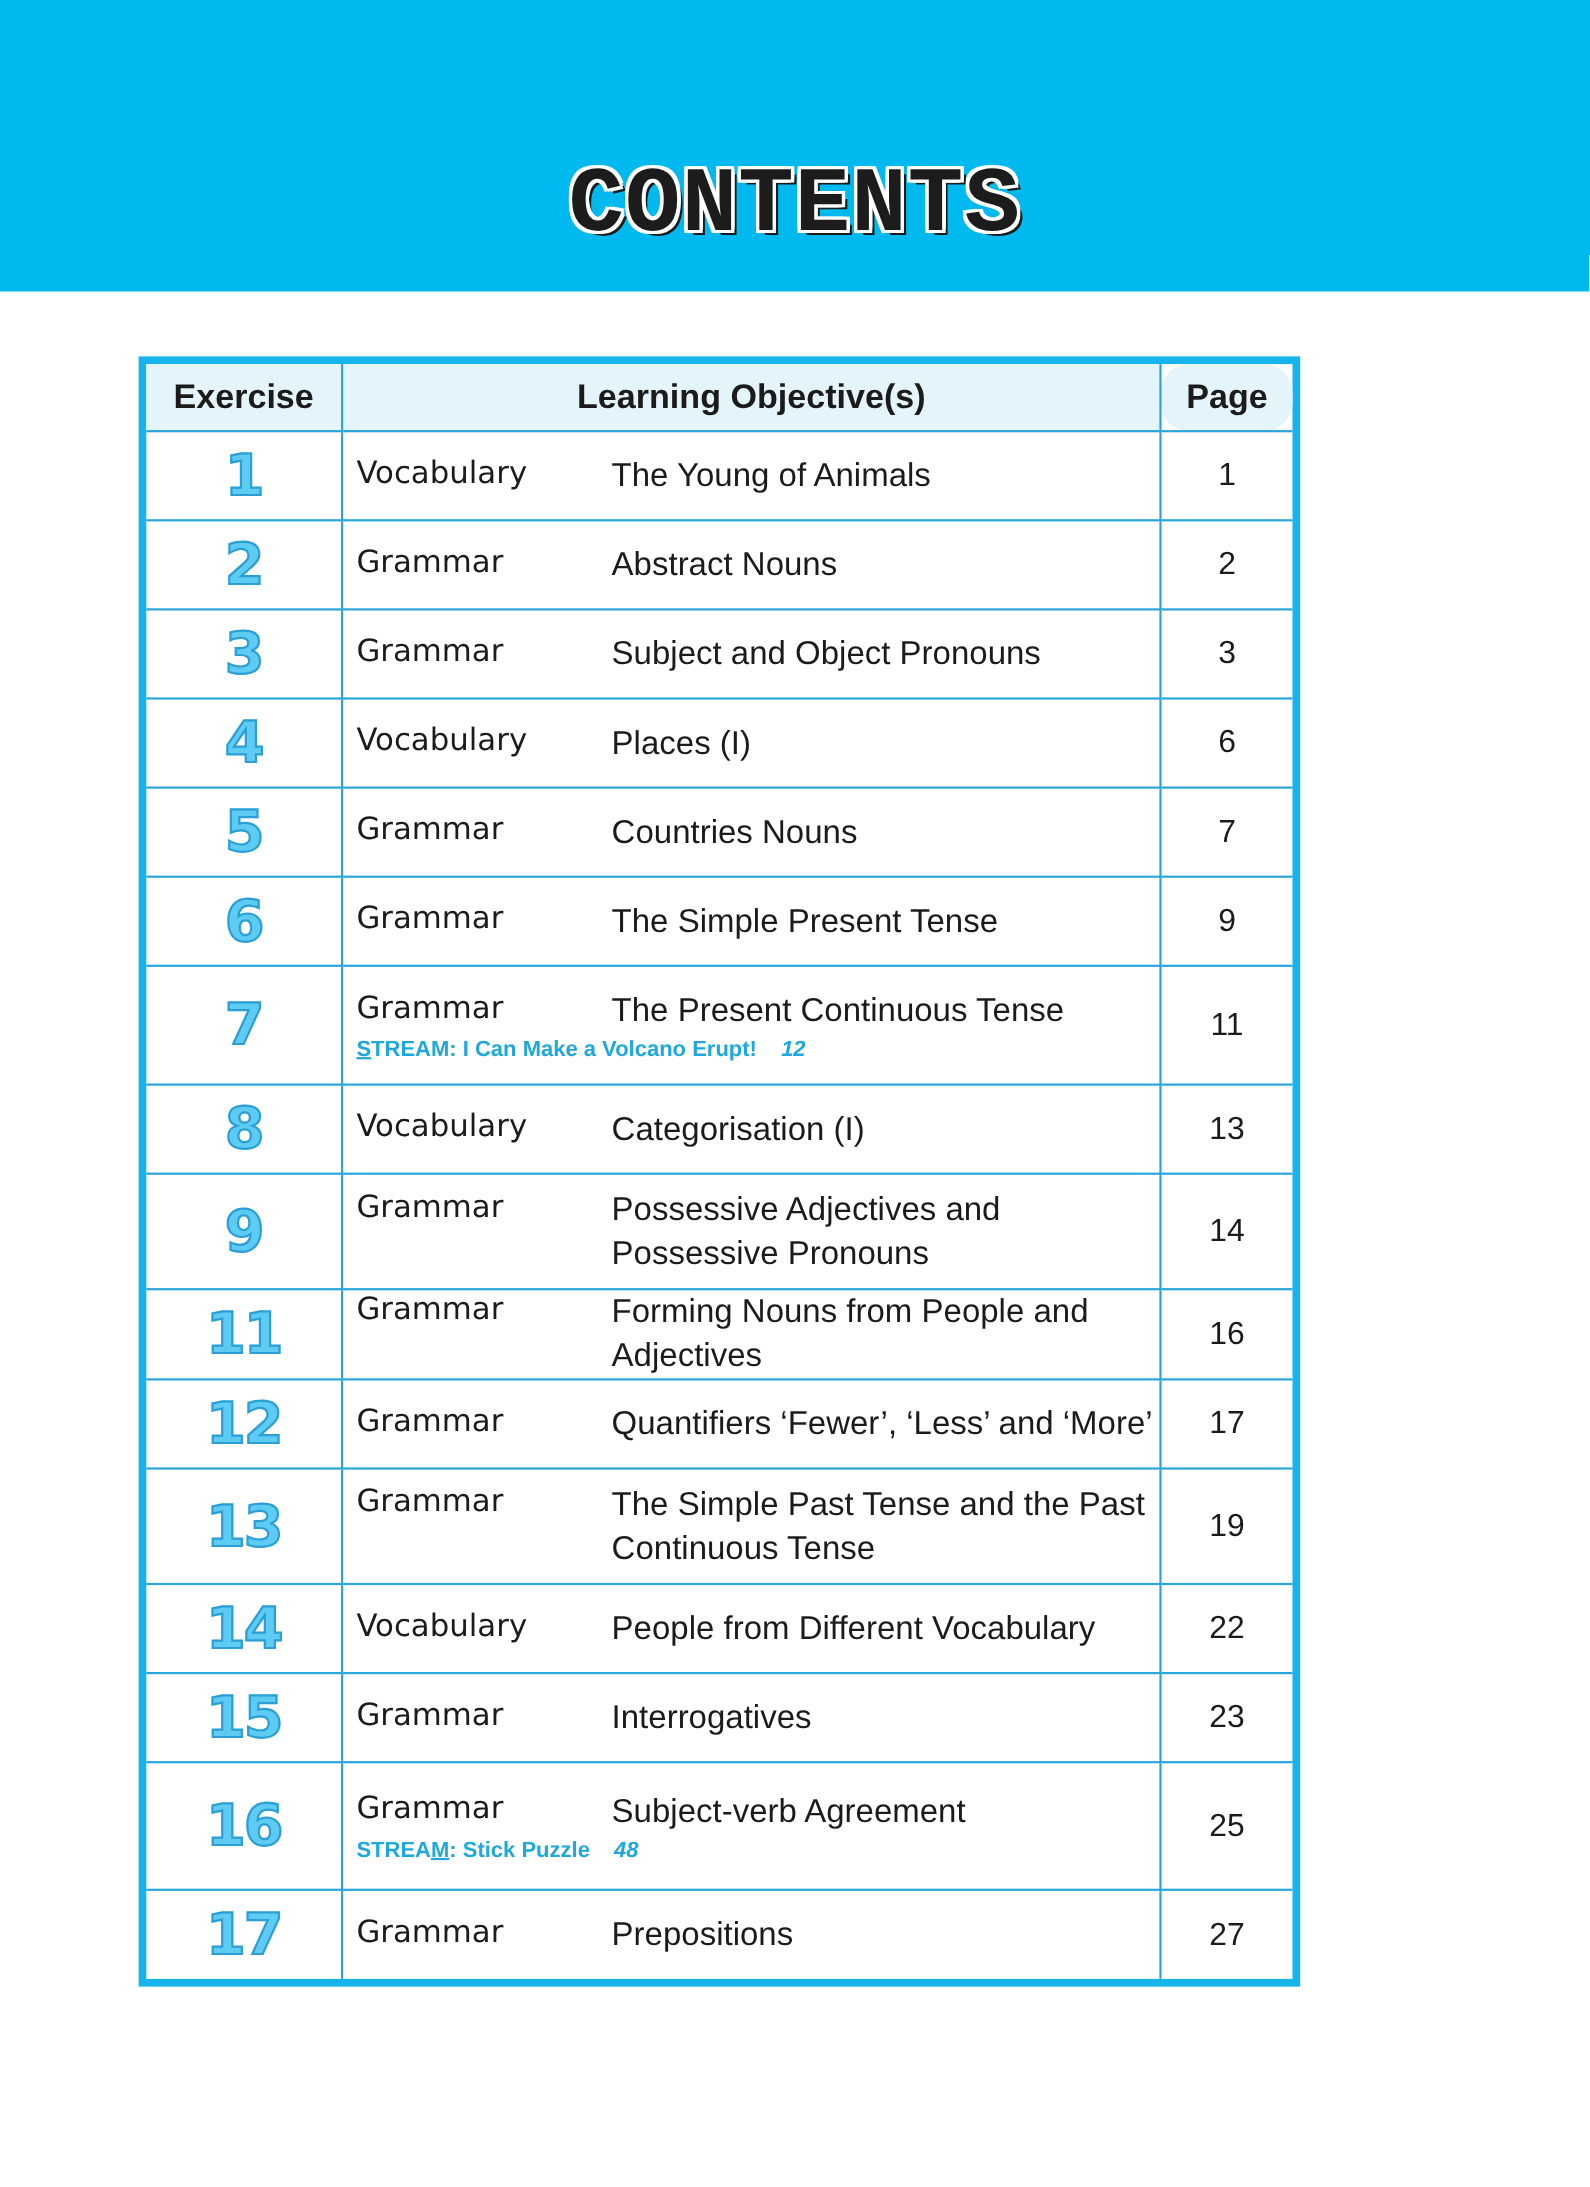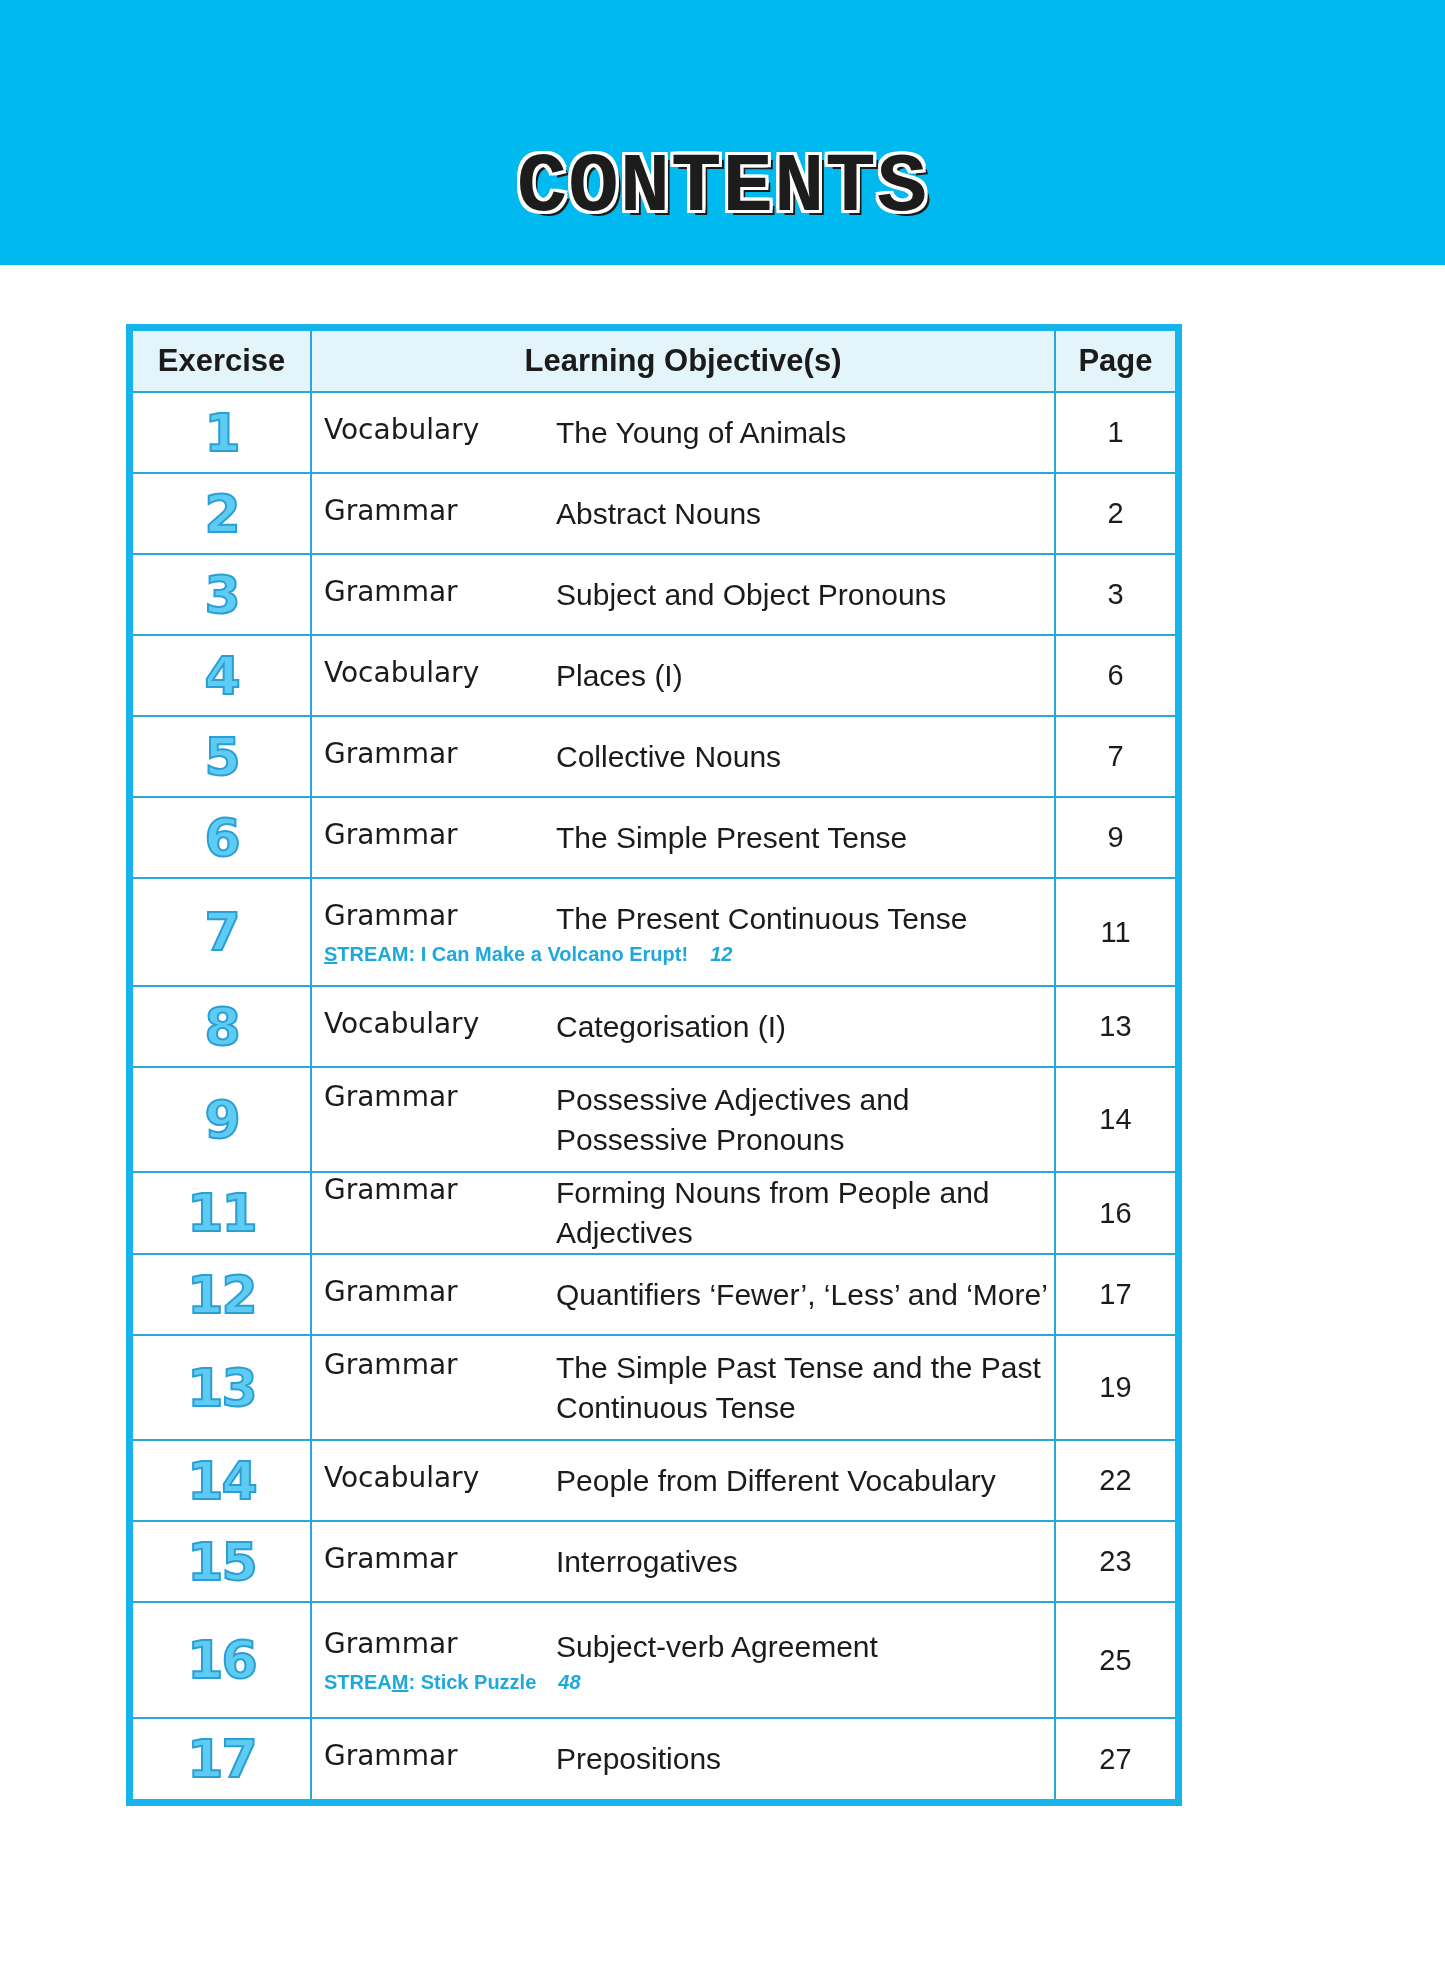--- a/index.html
+++ b/index.html
@@ -12,21 +12,21 @@
            text-shadow: 3px 0 0 #fff, -3px 0 0 #fff, 0 3px 0 #fff, 0 -3px 0 #fff,
                         3px 3px 0 #fff, -3px -3px 0 #fff, 3px -3px 0 #fff, -3px 3px 0 #fff,
                         5px 5px 0 #1c1c1c; }
   .toc-wrap { position:absolute; left:126px; top:324px; width:1056px;
               border:7px solid #16b4ea; box-sizing:border-box; background:#fff; }
   table { border-collapse:collapse; width:100%; table-layout:fixed; }
   th, td { border:2px solid #2aa6d8; padding:0; }
   tr:first-child th { border-top:none; }
   tr:last-child td { border-bottom:none; }
   th:first-child, td:first-child { border-left:none; }
-  th:last-child, td:last-child { border-right:none; }
+  th:last-child, td:last-child { border-right:none;border-radius:26px; }
   th { background:#e3f4fb; height:60px; font-size:31px; font-weight:bold; color:#1b1b1b; }
   col.c1 { width:178px; } col.c3 { width:120px; }
   td.num { text-align:center; }
   .bignum { font-family:"DejaVu Sans", sans-serif; font-weight:bold; font-size:52px; color:#5ecbf2;
             -webkit-text-stroke:2px #2a9fd6; letter-spacing:-2px; }
   td.obj { padding-left:12px; vertical-align:middle; }
   .line { display:flex; align-items:flex-start; }
   .cat { width:232px; flex:none; font-family:"DejaVu Sans", sans-serif; font-size:28px; color:#1b1b1b; }
   .topic { font-size:30px; color:#1b1b1b; line-height:40px; }
   .stream { font-size:20px; font-weight:bold; color:#1ea8dc; margin-top:4px; }
@@ -95,21 +95,21 @@
               <span class="topic">Places (I)</span>
             </div>
           </td>
     <td class="page">6</td>
   </tr>
   <tr class="rh">
     <td class="num"><span class="bignum">5</span></td>
     <td class="obj">
             <div class="line">
               <span class="cat">Grammar</span>
-              <span class="topic">Collective Nouns</span>
+              <span class="topic">Countries Nouns</span>
             </div>
           </td>
     <td class="page">7</td>
   </tr>
   <tr class="rh">
     <td class="num"><span class="bignum">6</span></td>
     <td class="obj">
             <div class="line">
               <span class="cat">Grammar</span>
               <span class="topic">The Simple Present Tense</span>

